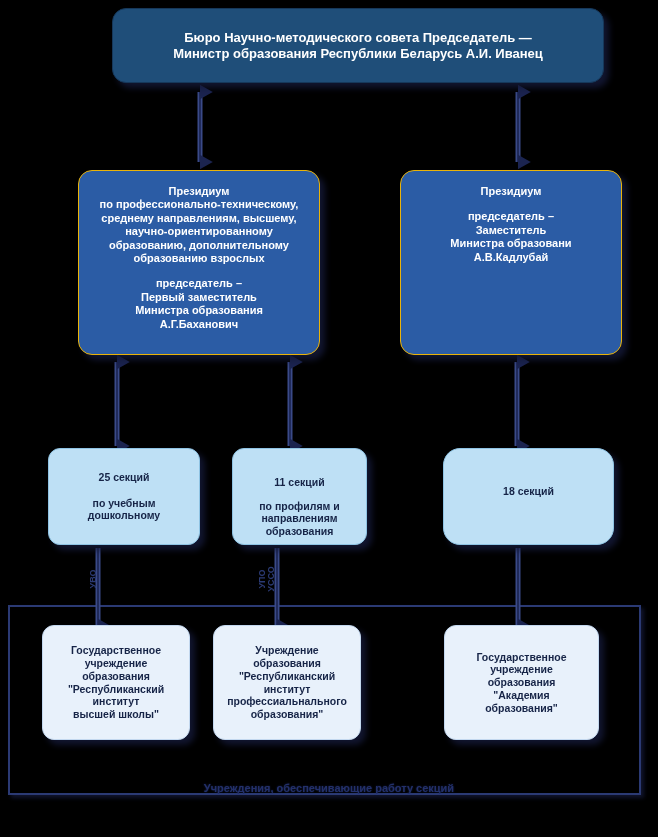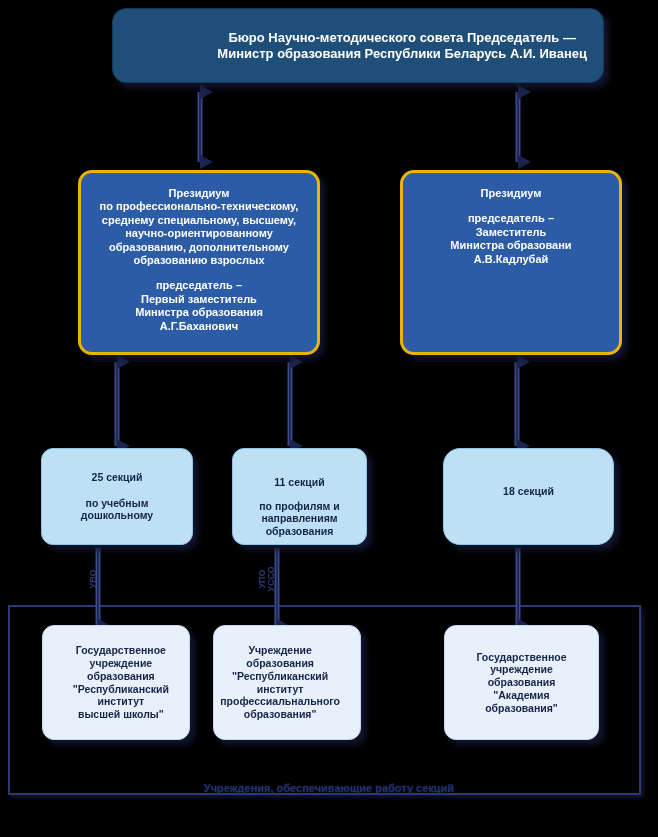--- a/index.html
+++ b/index.html
@@ -15,21 +15,21 @@
     font-family: "Liberation Sans", sans-serif;
     overflow: hidden;
   }
 
   
   .node {
     position: absolute;
     box-sizing: border-box;
     display: flex;
     align-items: center;
-    justify-content: flex-end;
+    justify-content: center;
     text-align: center;
     border-radius: 14px;
     line-height: 1.22;
     white-space: pre-line;
     z-index: 5;
   }
 
   
   .n-root {
     background: #1F4E79;
@@ -37,21 +37,21 @@
     color: #ffffff;
     font-weight: bold;
     font-size: 13px;
     box-shadow: 5px 5px 6px rgba(20,25,55,0.85);
     padding: 6px 16px;
   }
 
   
   .n-presidium {
     background: #2B5CA5;
-    border: 3px solid #eab308;
+    border: 1px solid #eab308;
     color: #ffffff;
     font-weight: bold;
     font-size: 11px;
     box-shadow: 5px 5px 6px rgba(20,25,55,0.85);
     padding: 6px 8px;
   }
 
   
   .n-section {
     background: #BEE0F5;
@@ -191,41 +191,41 @@
   <div class="group-box" style="left:8px; top:605px; width:633px; height:190px;"></div>
 
   <div class="node n-root" style="left:112px; top:8px; width:492px; height:75px;">
     <span>Бюро Научно-методического совета Председатель —
 Министр образования Республики Беларусь А.И. Иванец</span>
   </div>
 
   <div class="node n-presidium" style="left:78px; top:170px; width:242px; height:185px; flex-direction:column; justify-content:flex-start; padding-top:14px;">
     <span>Президиум</span>
     <span>по профессионально-техническому,
-среднему специальному, высшему,
+среднему направлениям, высшему,
 научно-ориентированному
 образованию, дополнительному
 образованию взрослых</span>
     <span style="height:12px;"></span>
     <span>председатель –
 Первый заместитель
 Министра образования
 А.Г.Баханович</span>
   </div>
 
   <div class="node n-presidium" style="left:400px; top:170px; width:222px; height:185px; flex-direction:column; justify-content:flex-start; padding-top:14px;">
     <span>Президиум</span>
     <span style="height:12px;"></span>
     <span>председатель –
 Заместитель
 Министра образовани
 А.В.Кадлубай</span>
   </div>
 
-  <div class="node n-section" style="left:41px; top:448px; width:152px; height:97px; flex-direction:column; justify-content:center;">
+  <div class="node n-section" style="left:48px; top:448px; width:152px; height:97px; flex-direction:column; justify-content:center;">
     <span>25 секций</span>
     <span style="height:13px;"></span>
     <span>по учебным
 дошкольному</span>
   </div>
 
   <div class="node n-section" style="left:220px; top:448px; width:135px; height:97px; flex-direction:column; justify-content:flex-end;margin-left:12px;">
     <span>11 секций</span>
     <span style="height:11px;"></span>
     <span>по профилям и

